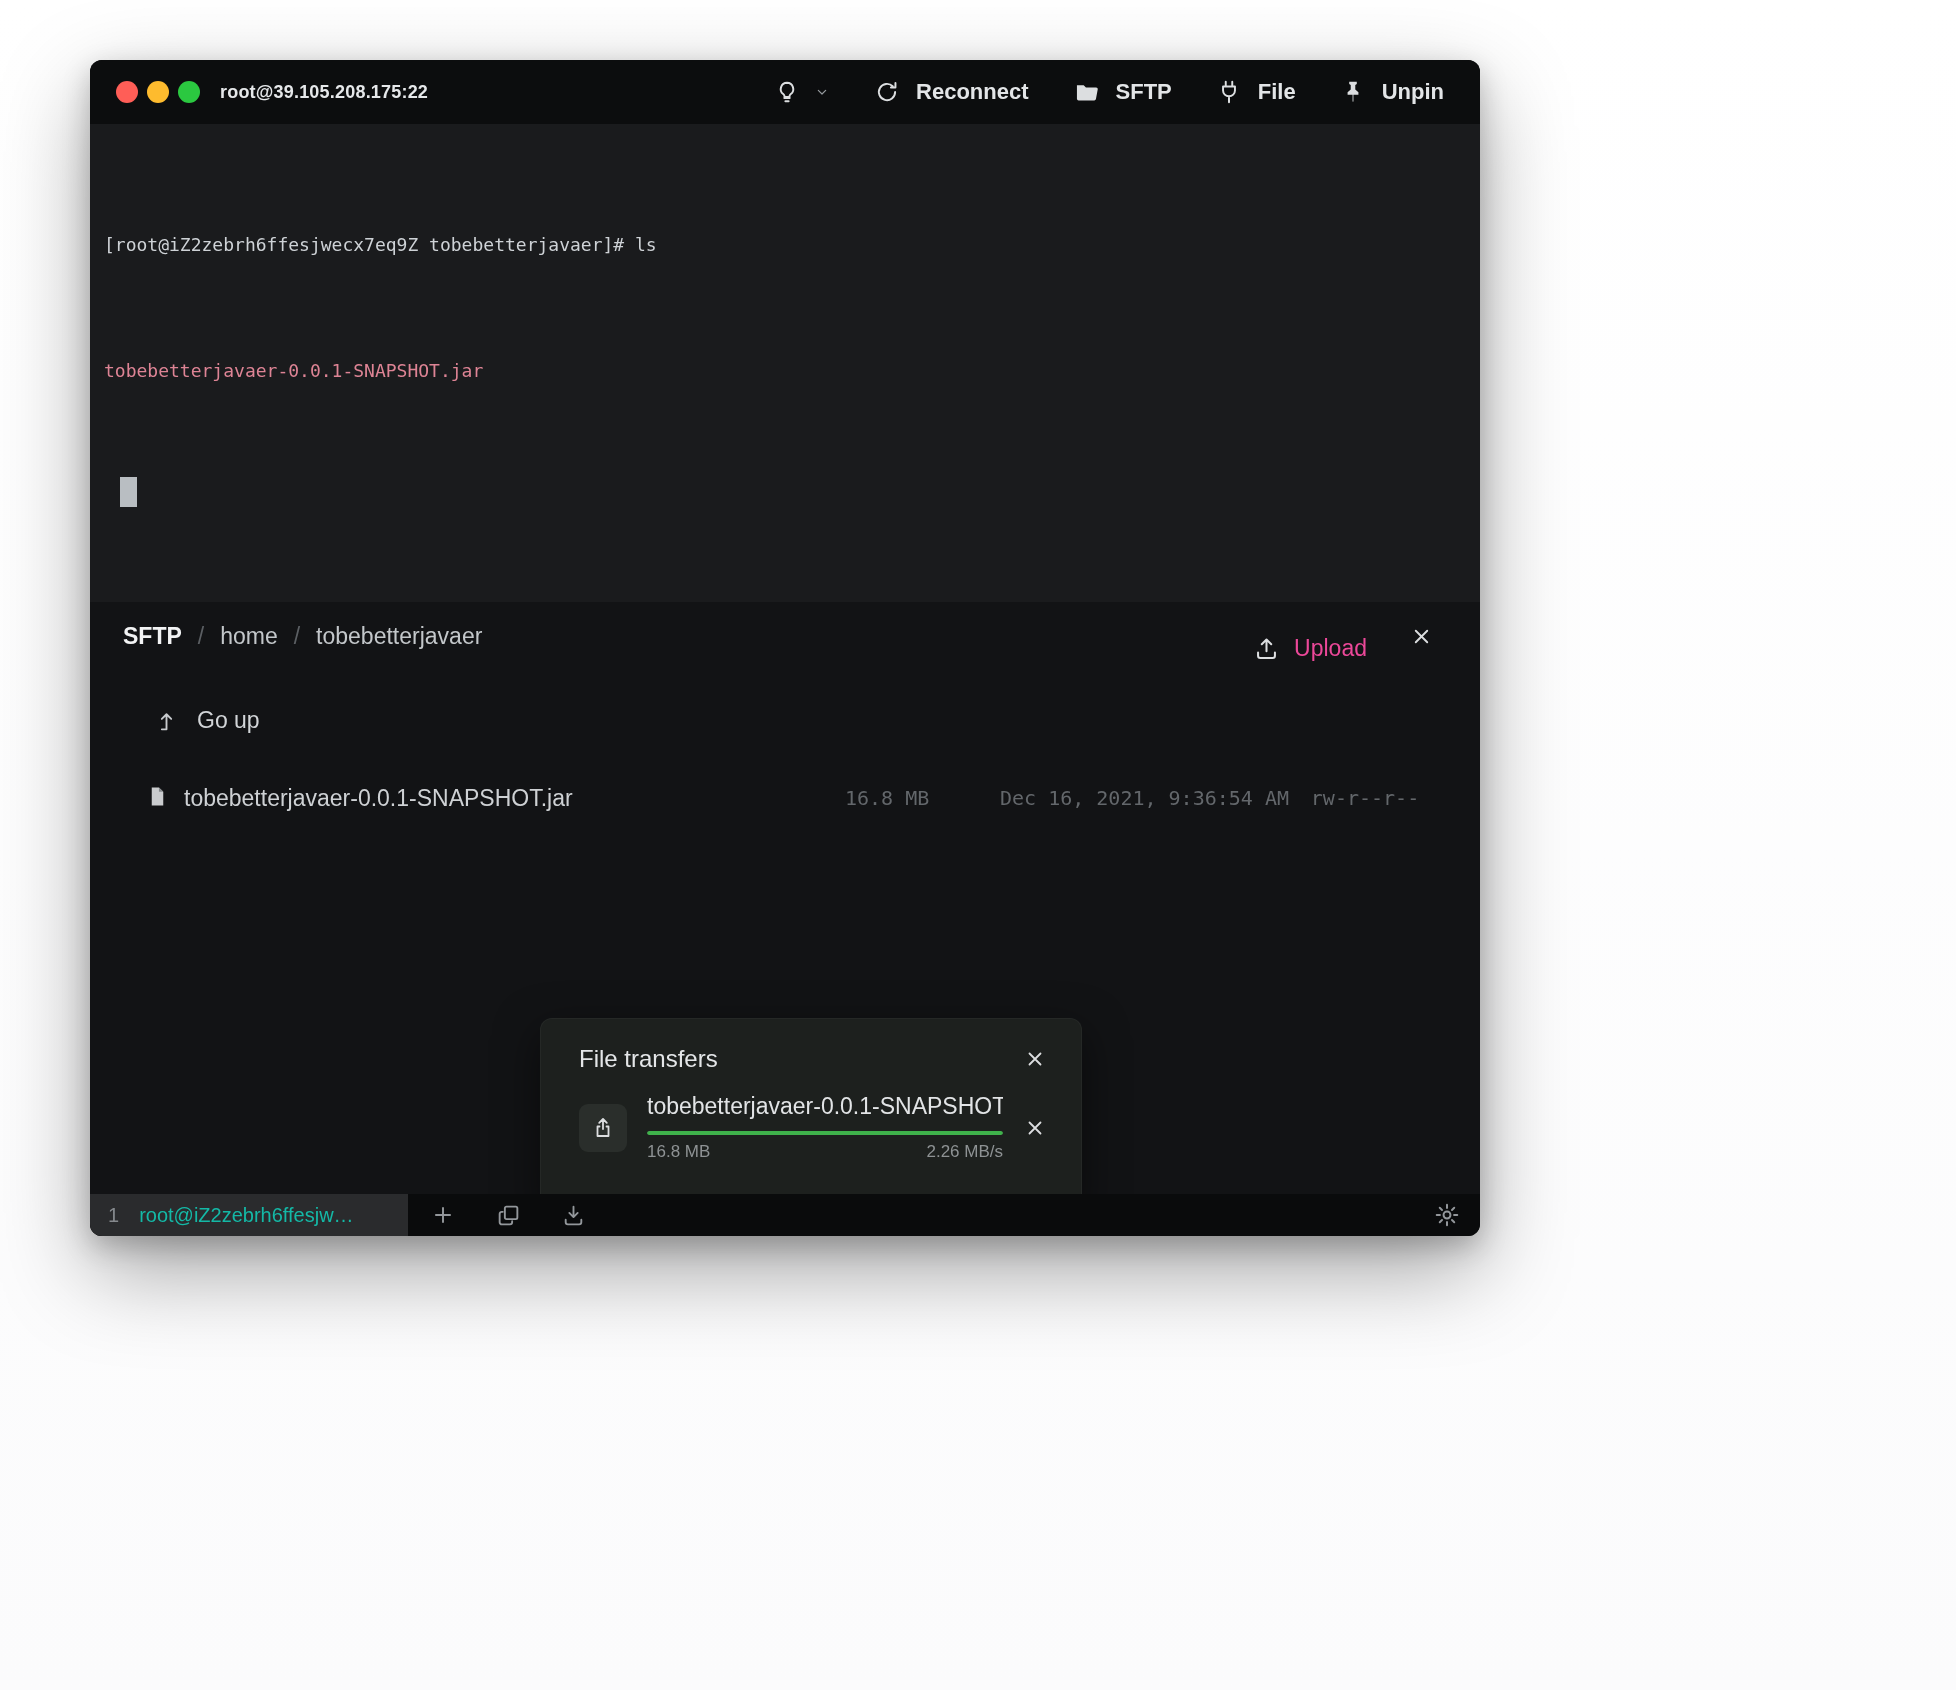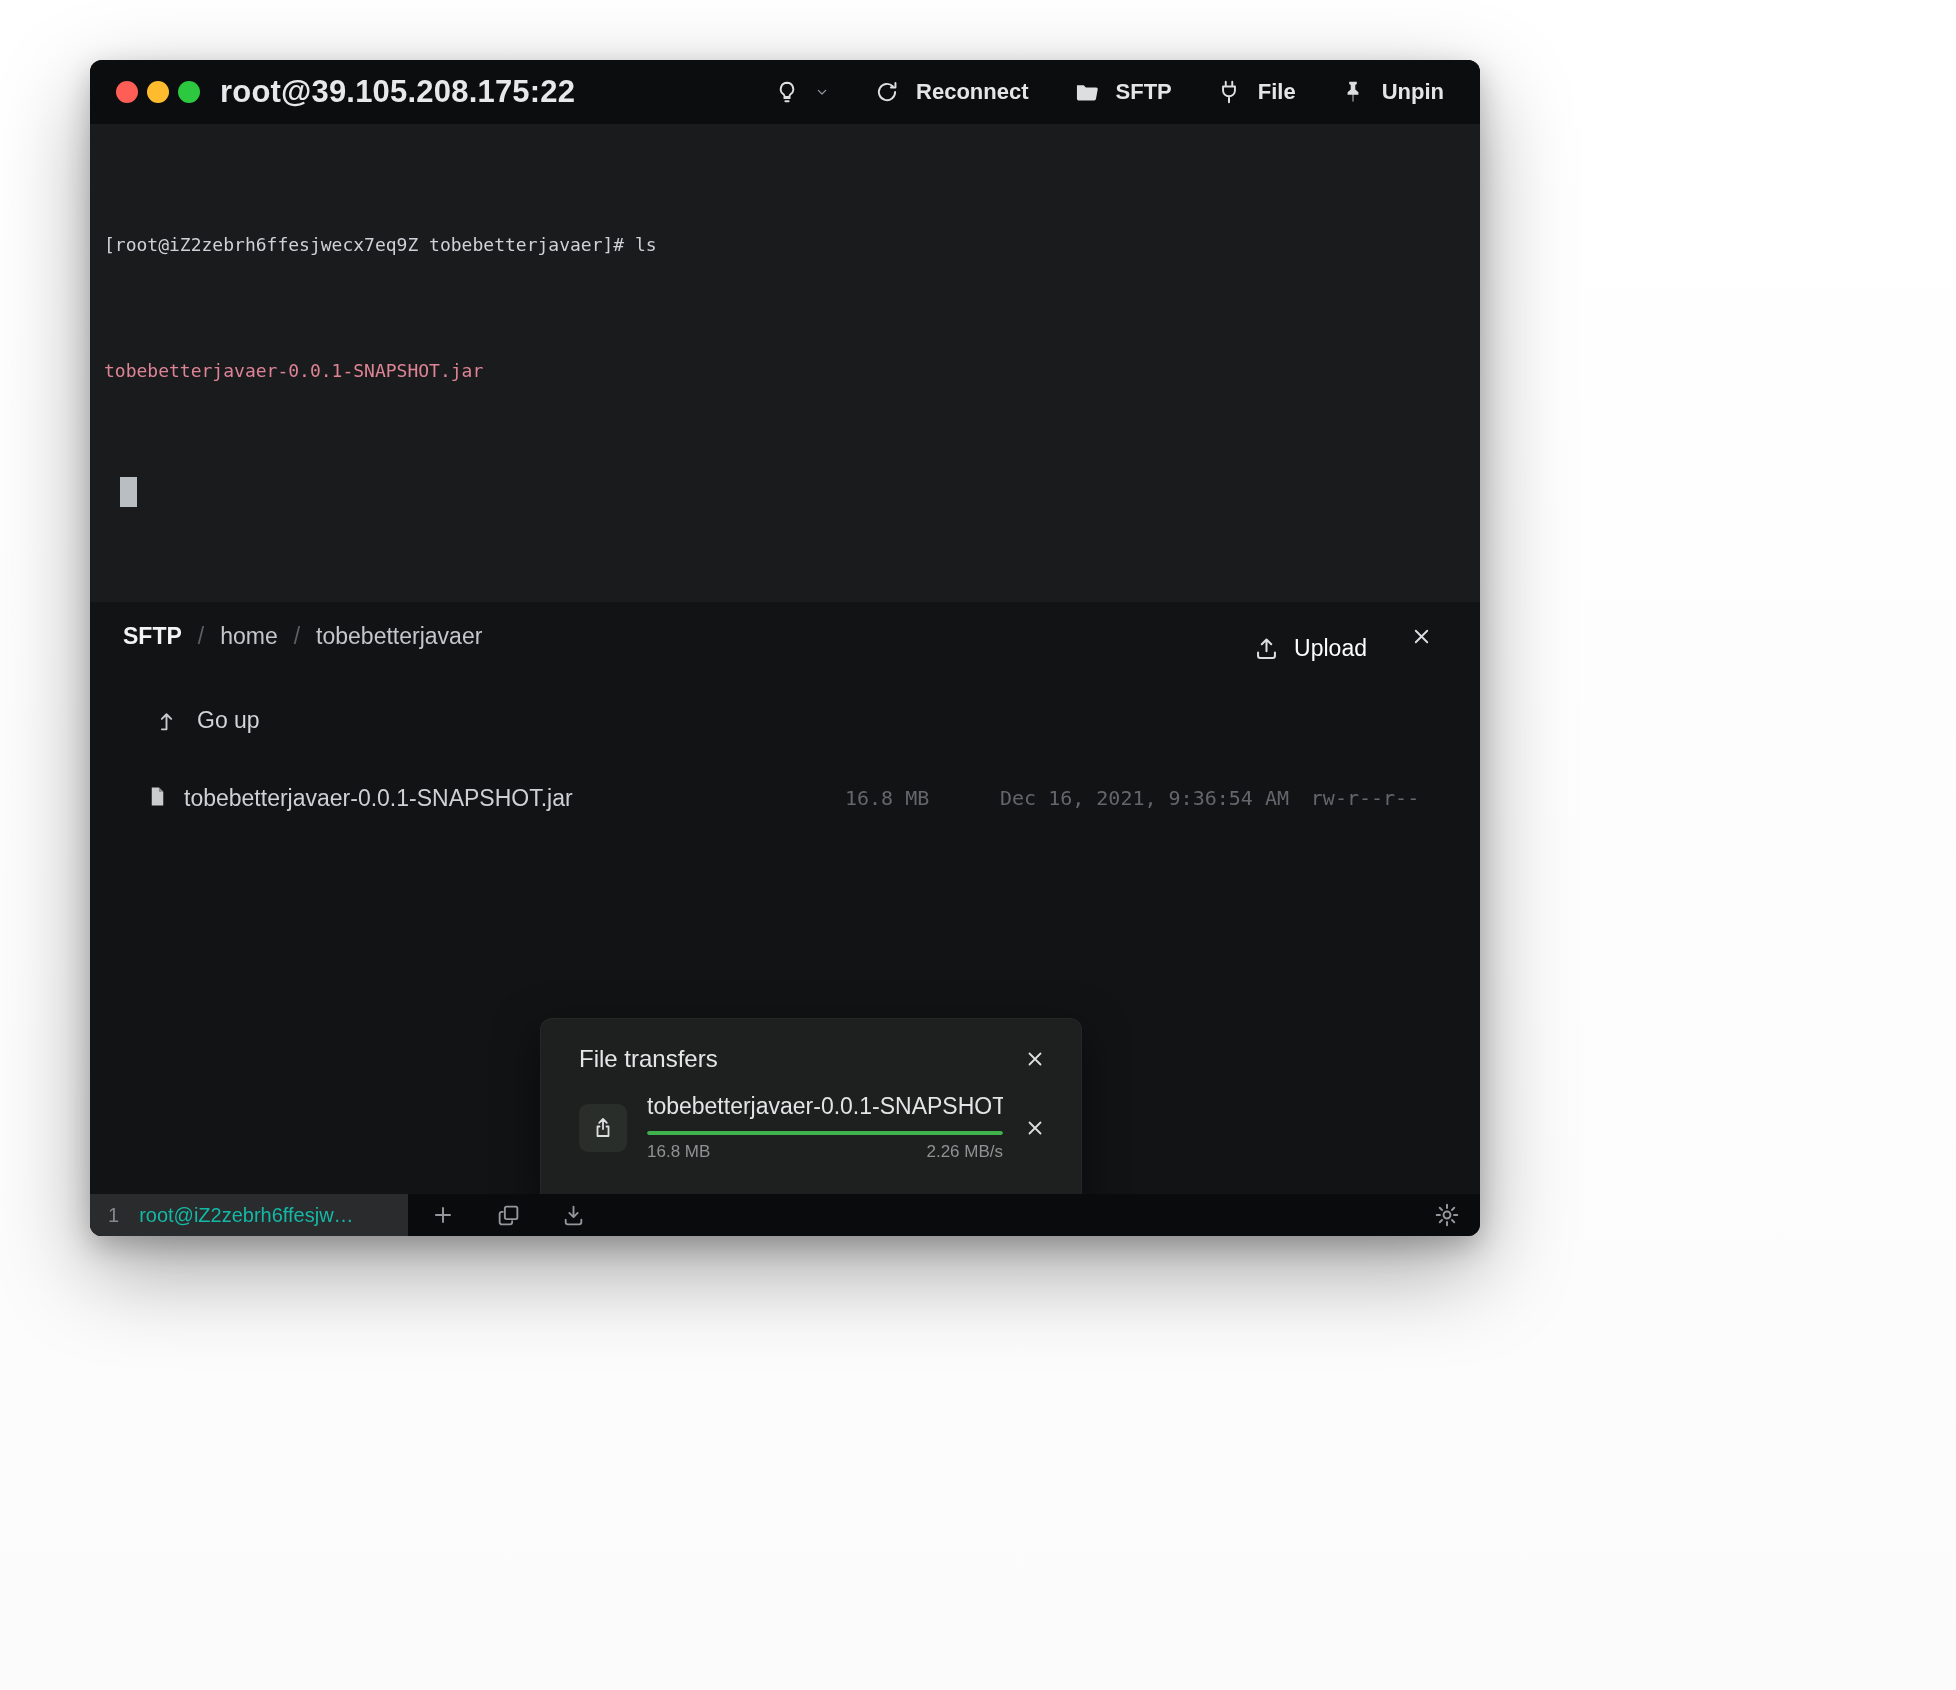--- a/index.html
+++ b/index.html
@@ -9,21 +9,21 @@
   .window { position:absolute; left:90px; top:60px; width:1390px; height:1176px;
             background:#131416; border-radius:12px; overflow:hidden;
             box-shadow:0 34px 90px rgba(0,0,0,.35), 0 10px 28px rgba(0,0,0,.22);
             display:flex; flex-direction:column; }
 
   
   .titlebar { flex:0 0 64px; background:#0c0d0e; display:flex; align-items:center; padding:0 36px 0 26px; }
   .traffic-lights { display:flex; gap:9px; margin-right:20px; }
   .light { width:22px; height:22px; border-radius:50%; display:inline-block; }
   .light.red{background:#ff5e57}.light.yellow{background:#febb2e}.light.green{background:#2bc840}
-  .window-title { color:#e6e8ea; font-size:31px; font-weight:700; letter-spacing:.2px; }
+  .window-title { color:#e6e8ea; font-size:18px; font-weight:700; letter-spacing:.2px; }
   .titlebar-actions { margin-left:auto; display:flex; align-items:center; gap:44px; }
   .tb-btn { display:flex; align-items:center; gap:16px; color:#e3e5e7; font-size:22px; font-weight:700; cursor:pointer; white-space:nowrap; }
   .chev { margin-left:-2px; }
 
   
   .svgi { stroke:#dcdee0; stroke-width:1.8; fill:none; stroke-linecap:round; stroke-linejoin:round; display:block; }
   .svgi.dim { stroke:#93979b; }
   .svgi.soft { stroke:#c8cbce; }
 
   
@@ -33,21 +33,21 @@
   .cursor { display:inline-block; width:17px; height:30px; background:#b9bec2; vertical-align:-4px; margin-left:16px; }
 
   
   .sftp { flex:1 1 auto; background:#121315; position:relative; }
   .sftp-header { height:68px; display:flex; align-items:center; padding:0 46px 0 33px; }
   .breadcrumb { display:flex; align-items:center; gap:16px; font-size:23px; }
   .crumb-root { color:#f2f3f4; font-weight:700; }
   .crumb-sep { color:#5b5f63; }
   .crumb-link { color:#c3c7ca; cursor:pointer; }
   .sftp-actions { margin-left:auto; display:flex; align-items:center; gap:42px; }
-  .upload-btn { display:flex; align-items:flex-start; gap:14px; color:#ffffff; font-size:23px; cursor:pointer;margin-top:24px; }
+  .upload-btn { display:flex; align-items:flex-start; gap:14px; color:#ec4899; font-size:23px; cursor:pointer;margin-top:24px; }
   .icon-btn { cursor:pointer; display:flex; align-items:center; justify-content:center; }
 
   .goup-row { margin-top:26px; height:48px; display:flex; align-items:center; gap:18px; padding-left:64px; color:#d2d5d8; font-size:23px; cursor:pointer; width:420px; }
 
   .file-row { margin-top:28px; height:52px; display:flex; align-items:center; padding:0 60px 0 56px; cursor:pointer; }
   .file-icon-wrap { flex:0 0 24px; margin-right:14px; }
   .file-name { flex:1 1 auto; color:#ced1d4; font-size:23px; white-space:nowrap; overflow:hidden; }
   .file-meta { font-family:"DejaVu Sans Mono","Liberation Mono",monospace; font-size:20px; color:#63676b; white-space:nowrap; }
   .col-size { flex:0 0 155px; }
   .col-date { flex:0 0 310px; }

